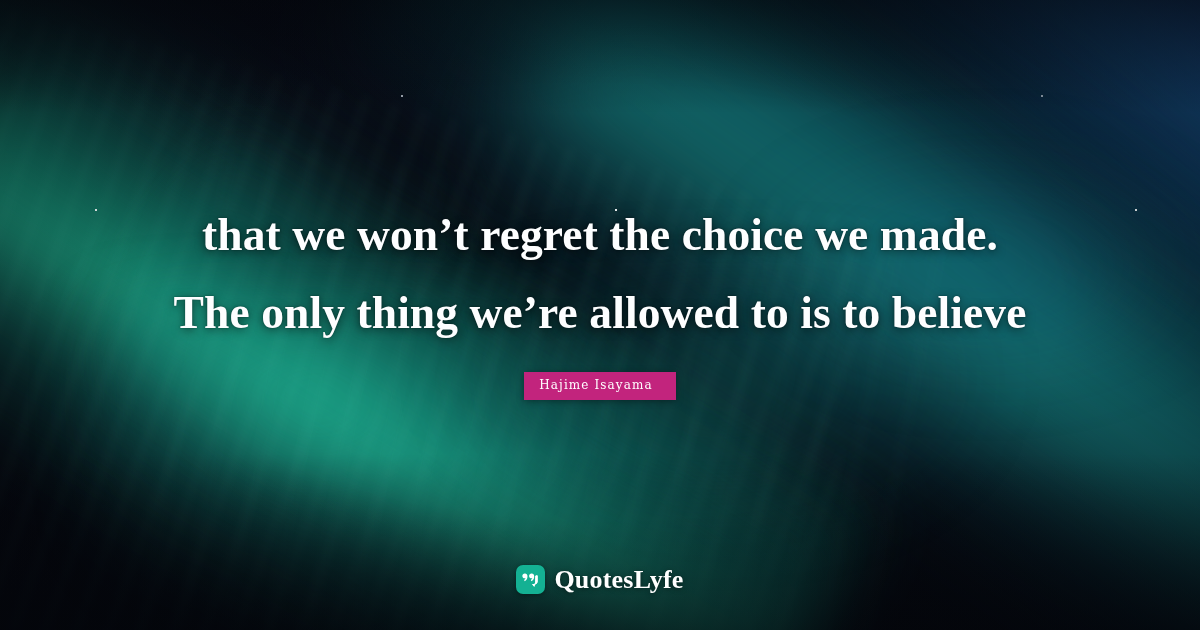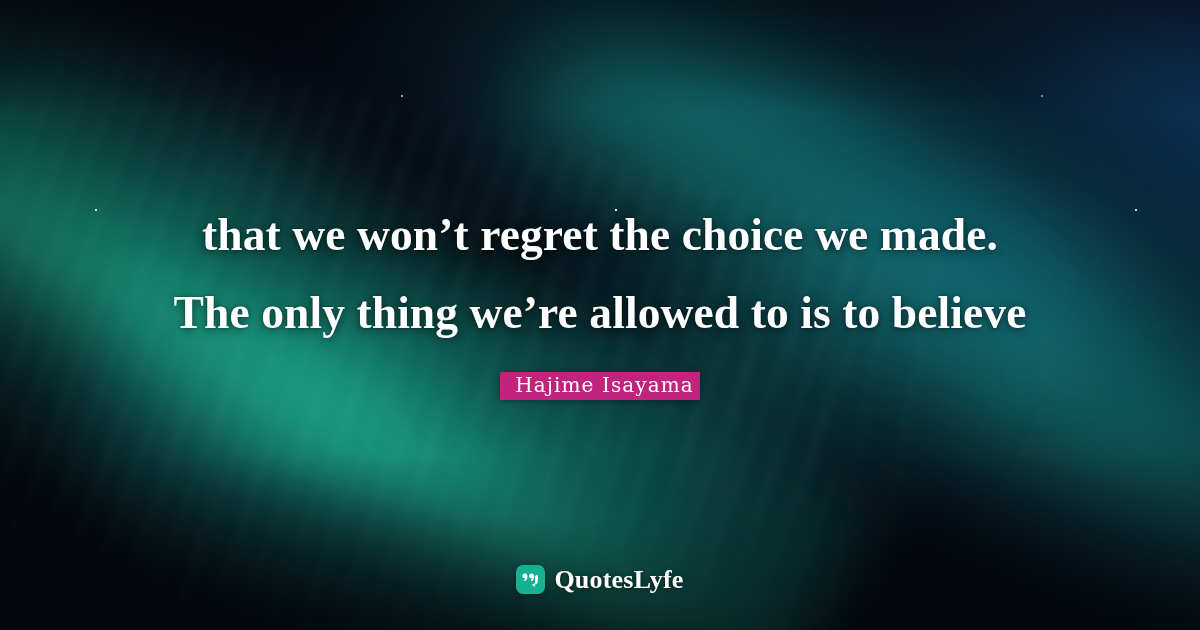--- a/index.html
+++ b/index.html
@@ -279,23 +279,23 @@
     display:flex;
     justify-content:center;
   }
 
   .author-badge {
     display:inline-block;
     background:#c2247d;
     color:#ffffff;
     font-family:"DejaVu Serif", "Liberation Serif", serif;
     font-weight:400;
-    font-size:20px;
+    font-size:12px;
     letter-spacing:1.1px;
-    padding:4px 6px 5px 15px;
+    padding:4px 23px 5px 15px;
     line-height:19px;
     box-shadow:0 1px 7px rgba(0,0,0,0.38);
   }
 
   
   .logo {
     position:absolute;
     left:0; right:0;
     bottom:36px;
     display:flex;

